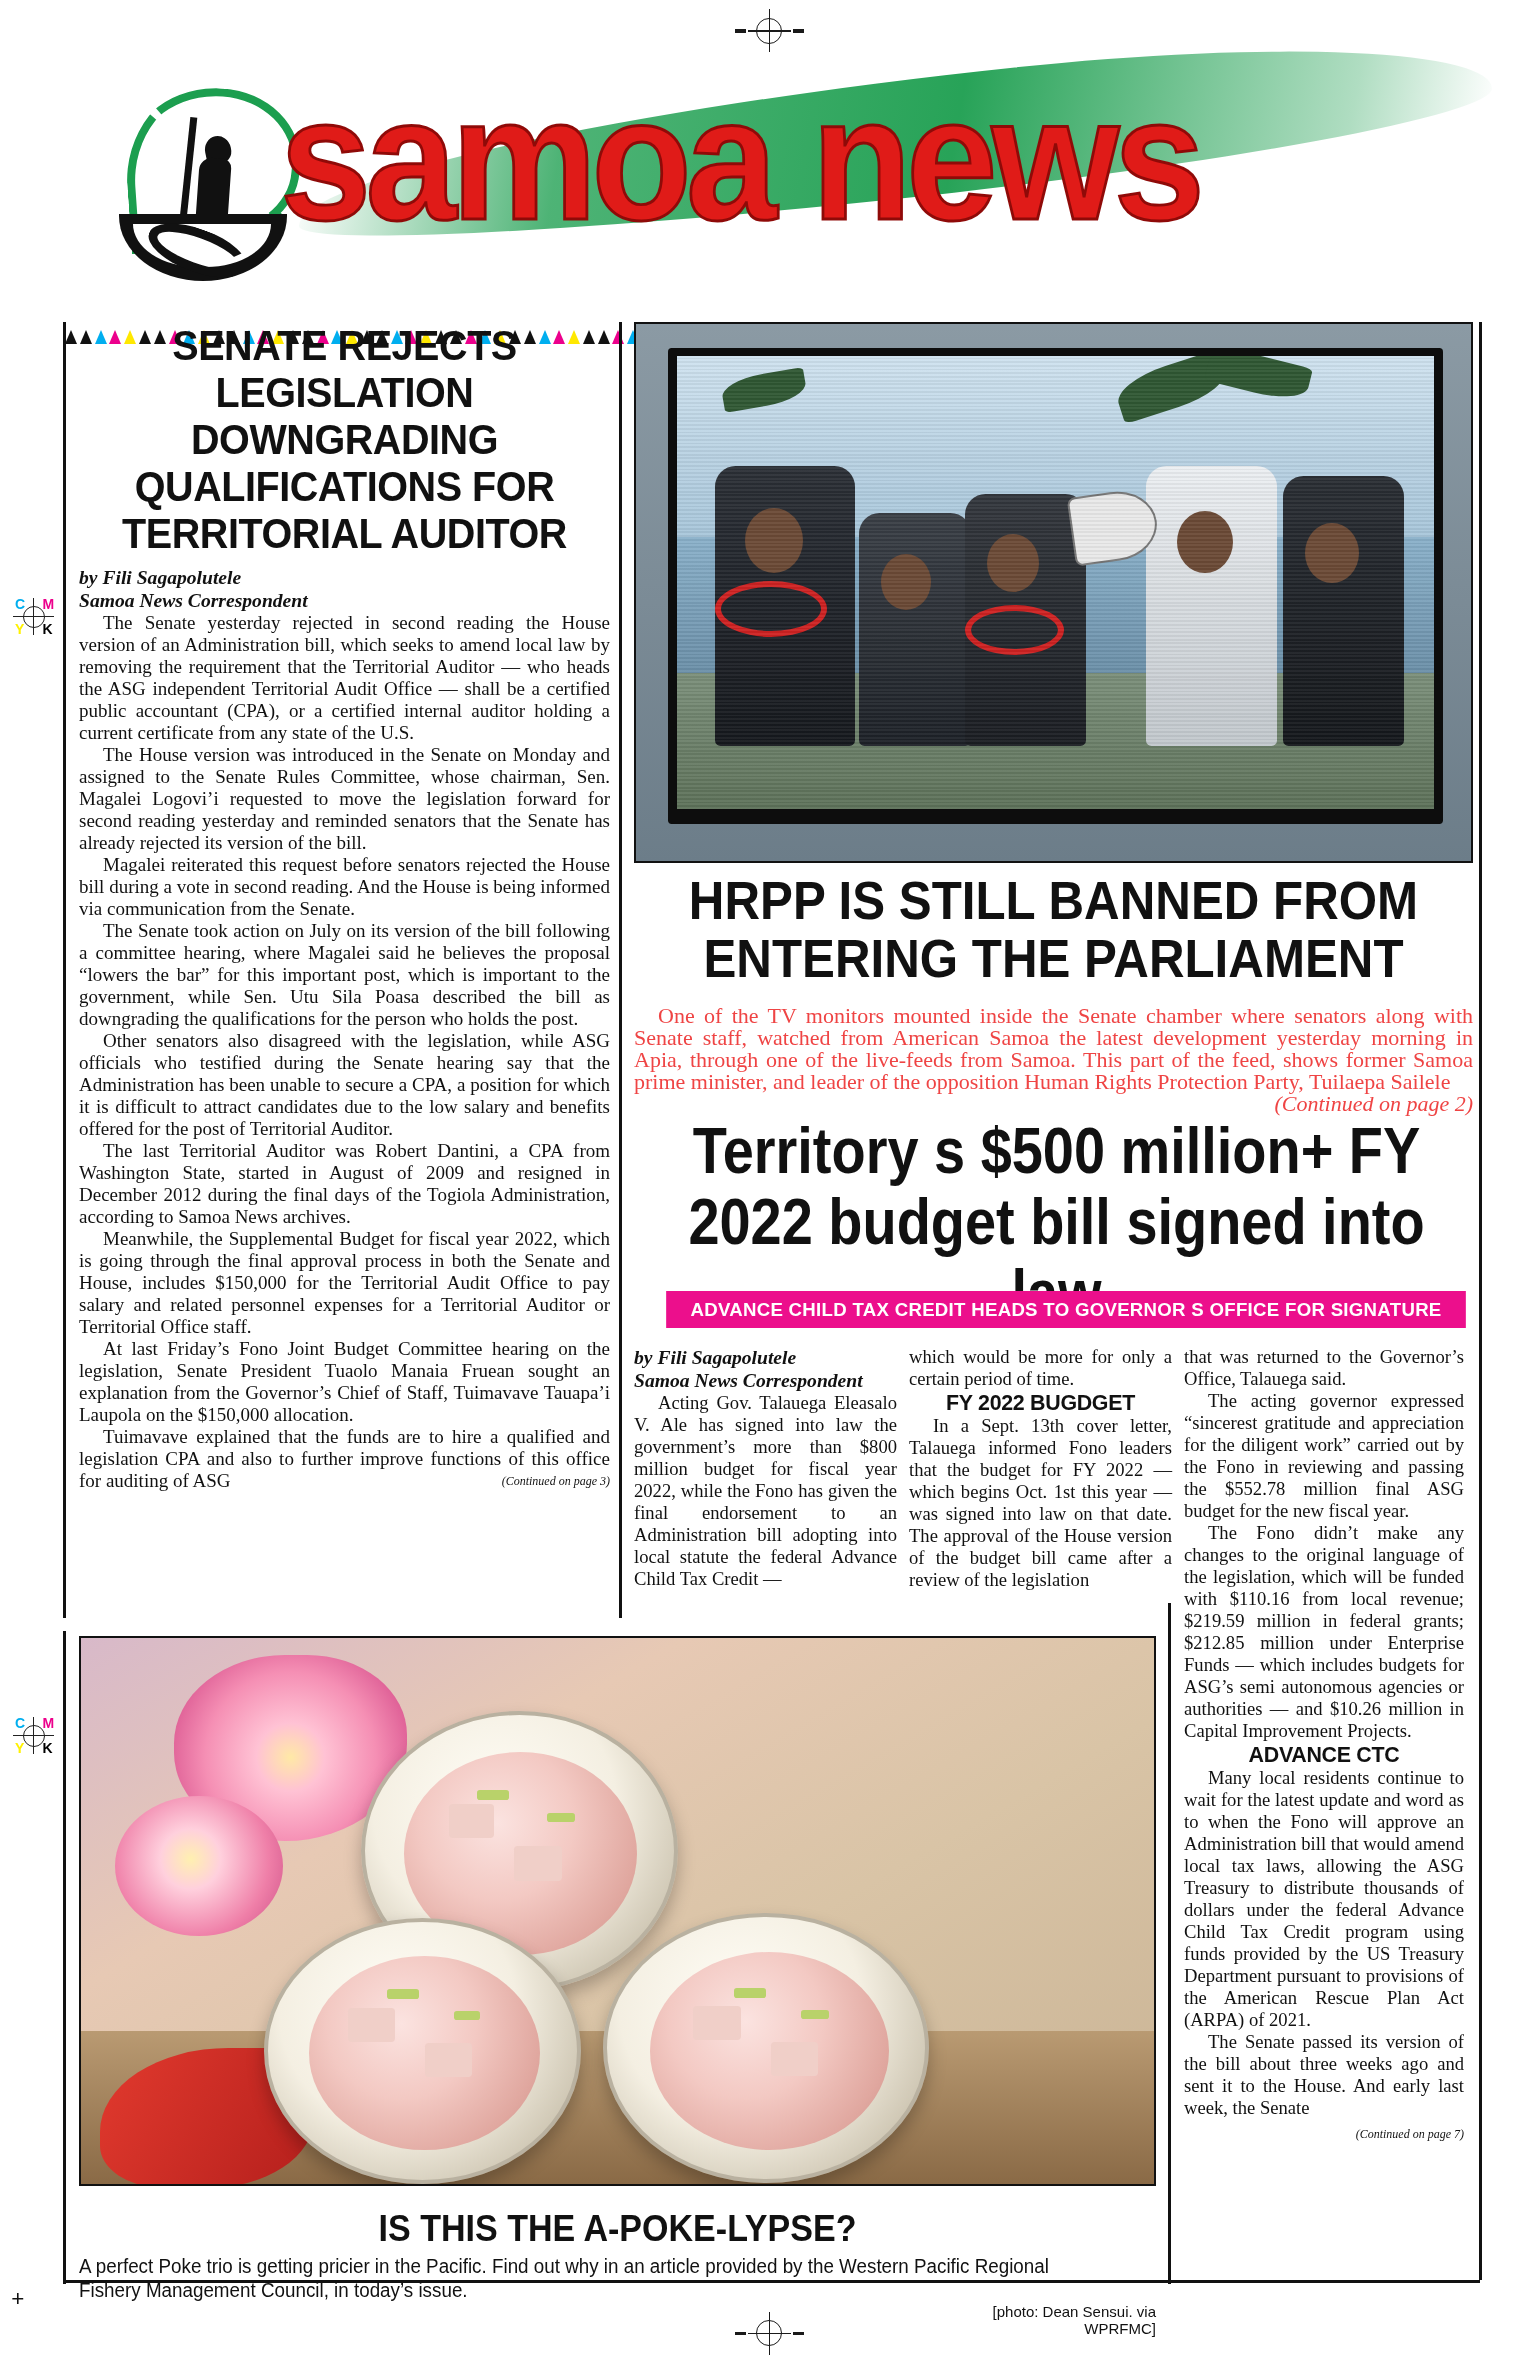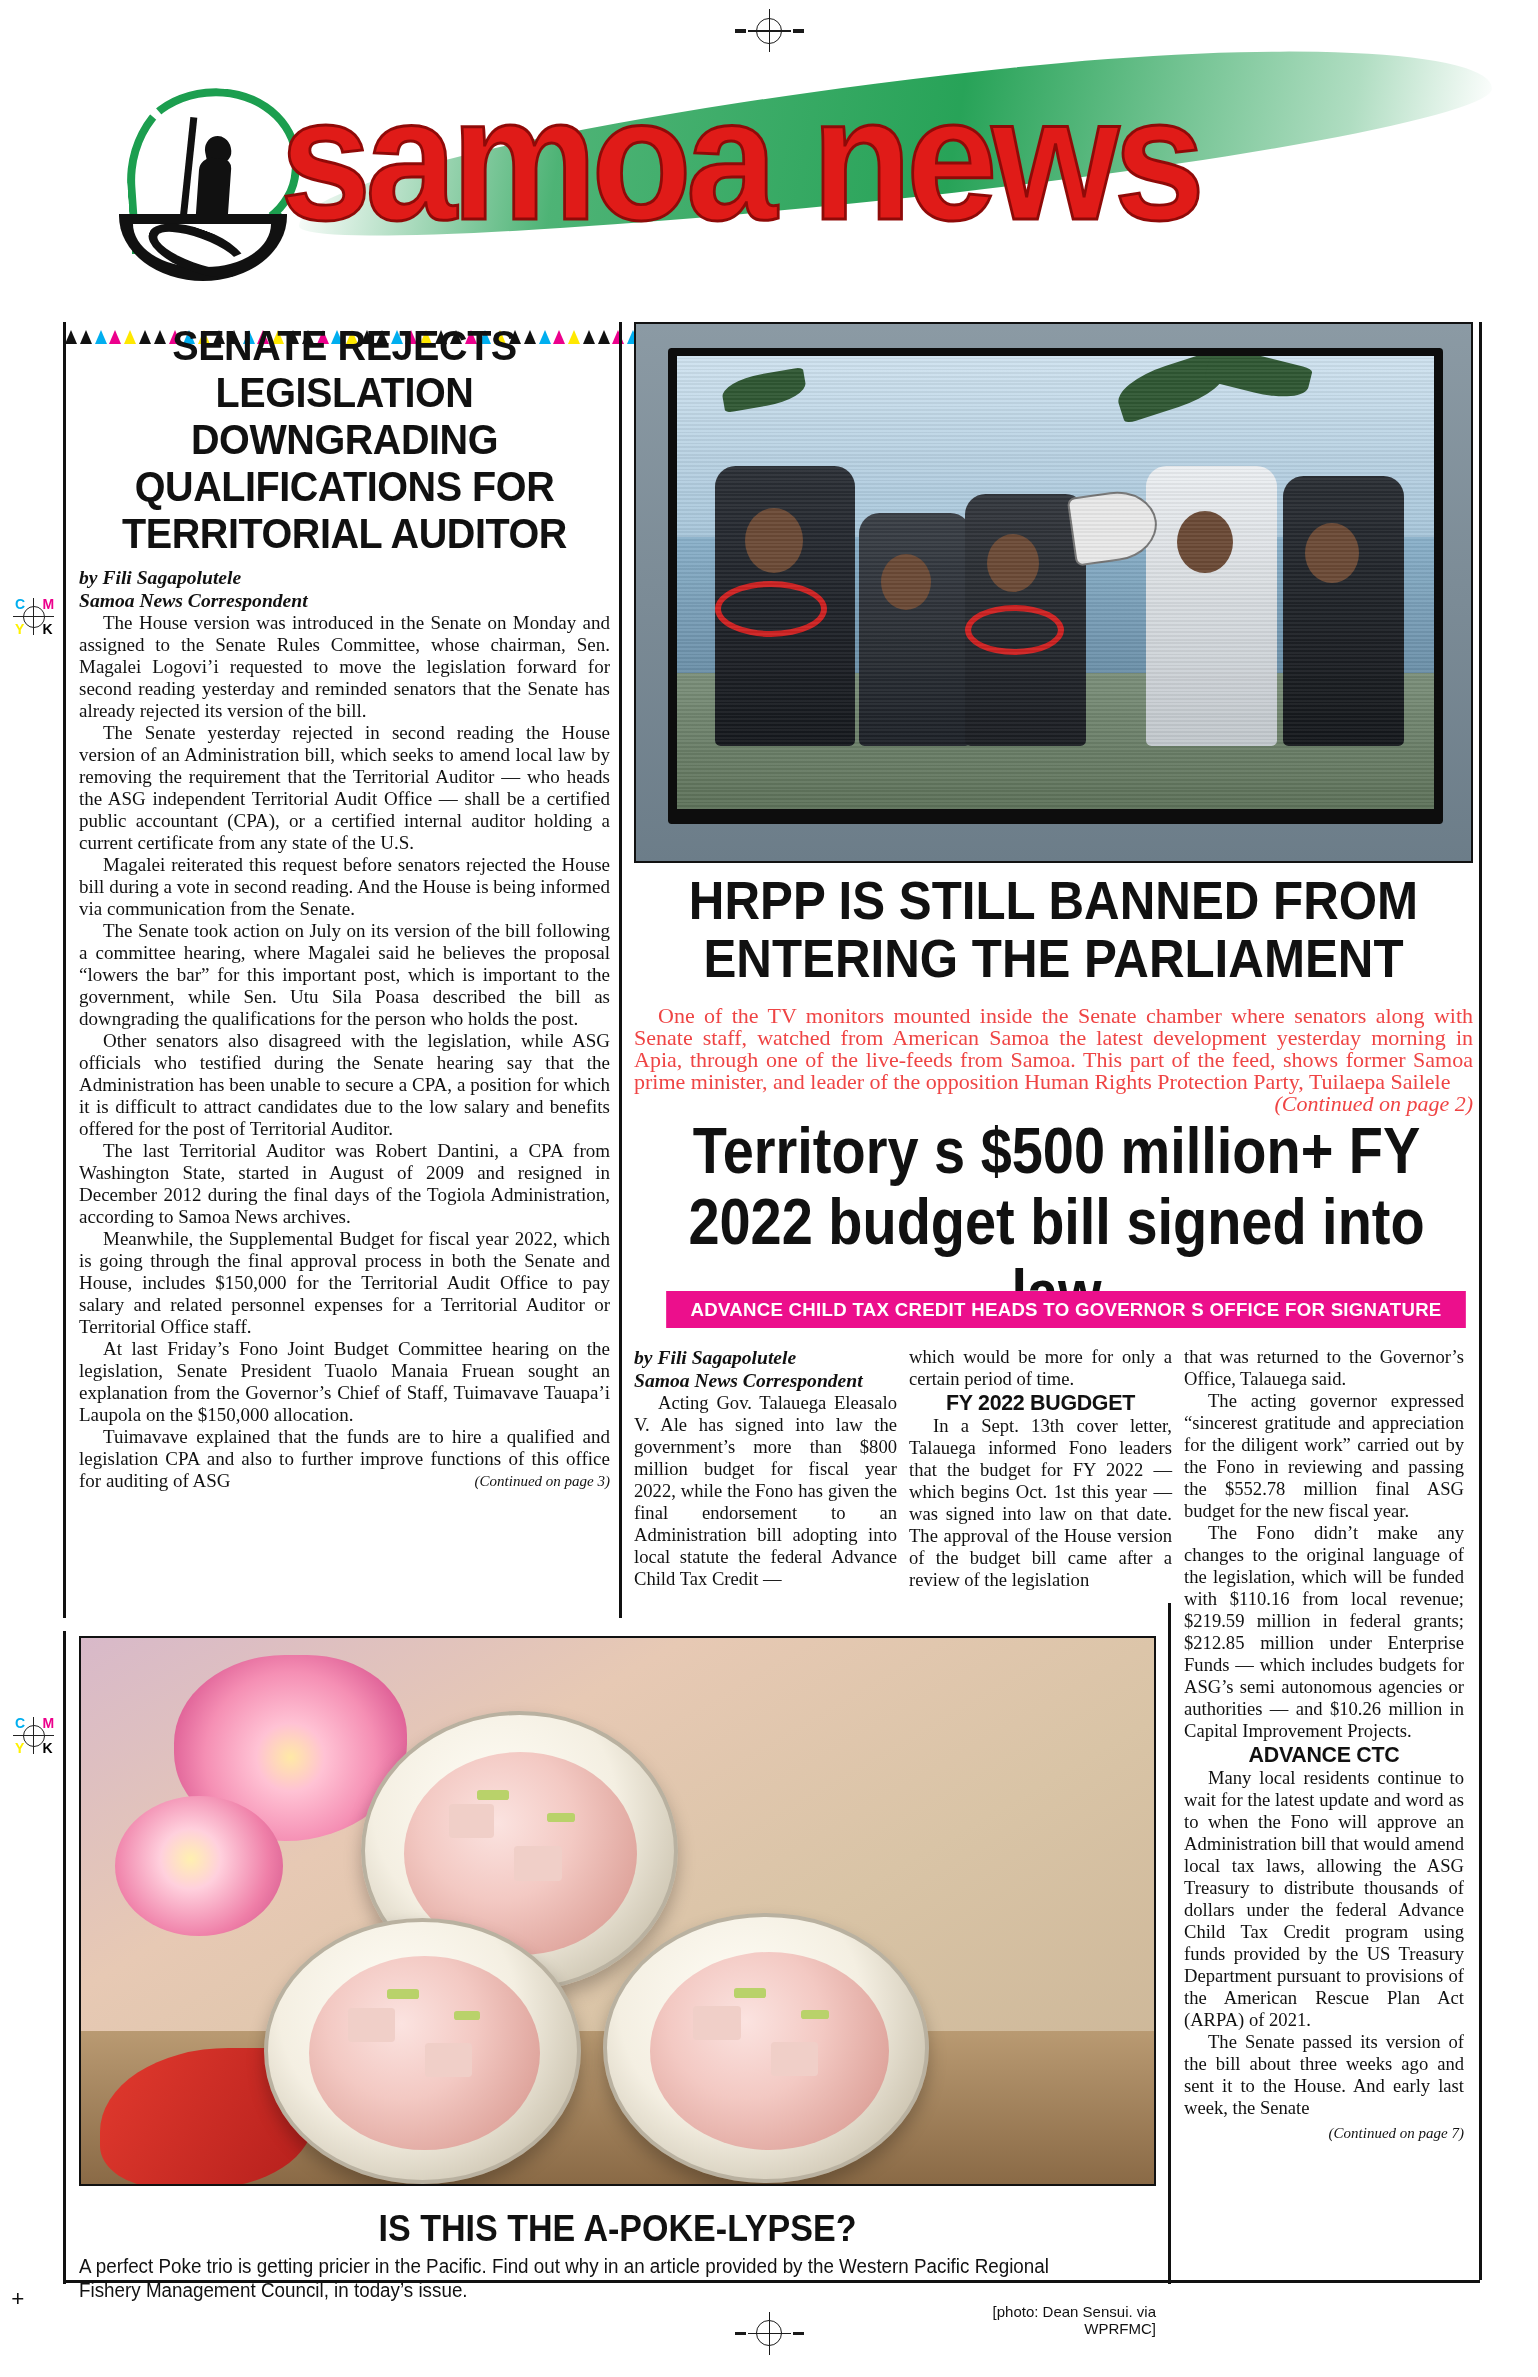--- a/index.html
+++ b/index.html
@@ -128,21 +128,21 @@
     transform-origin:center top;
     color:#111;
   }
   .byline { font-family:"Liberation Serif", serif; font-weight:bold; font-style:italic;
     font-size:19.6px; line-height:23px; color:#111; }
   .bodytext {
     font-size:19px; line-height:22px; text-align:justify; color:#111;
     font-family:"Liberation Serif", serif;
   }
   .bodytext p { margin:0; text-indent:24px; }
-  .contd { font-style:italic; font-size:15px; text-align:right; display:block; }
+  .contd { font-style:italic; font-size:12px; text-align:right; display:block; }
 
   
   #photo-senate {
     position:absolute; left:634px; top:322px; width:839px; height:541px;
     border:2.8px solid #111;
     background:#6d7f8c;
     overflow:hidden;
   }
   #photo-senate .tvbezel { position:absolute; inset:24px 28px 37px 32px; background:#0d0d0d; border-radius:3.7px; }
   #photo-senate .tvscreen { position:absolute; inset:32px 37px 52px 41px; overflow:hidden;
@@ -426,22 +426,22 @@
 <div class="hrule" style="left:63px; top:2280px; width:1417px;"></div>
 
 <div id="story-left">
   <div id="hl-senate">SENATE REJECTS LEGISLATION DOWNGRADING QUALIFICATIONS FOR TERRITORIAL AUDITOR</div>
 
   <div style="height:9.3px;"></div>
   <div class="byline">by Fili Sagapolutele</div>
   <div class="byline">Samoa News Correspondent</div>
 
   <div class="bodytext">
+    <p>The Senate yesterday rejected in second reading the House version of an Administration bill, which seeks to amend local law by removing the requirement that the Territorial Auditor — who heads the ASG independent Territorial Audit Office — shall be a certified public accountant (CPA), or a certified internal auditor holding a current certificate from any state of the U.S.</p>
     <p>The House version was introduced in the Senate on Monday and assigned to the Senate Rules Committee, whose chairman, Sen. Magalei Logovi’i requested to move the legislation forward for second reading yesterday and reminded senators that the Senate has already rejected its version of the bill.</p>
-    <p>The Senate yesterday rejected in second reading the House version of an Administration bill, which seeks to amend local law by removing the requirement that the Territorial Auditor — who heads the ASG independent Territorial Audit Office — shall be a certified public accountant (CPA), or a certified internal auditor holding a current certificate from any state of the U.S.</p>
     <p>Magalei reiterated this request before senators rejected the House bill during a vote in second reading. And the House is being informed via communication from the Senate.</p>
     <p>The Senate took action on July on its version of the bill following a committee hearing, where Magalei said he believes the proposal “lowers the bar” for this important post, which is important to the government, while Sen. Utu Sila Poasa described the bill as downgrading the qualifications for the person who holds the post.</p>
     <p>Other senators also disagreed with the legislation, while ASG officials who testified during the Senate hearing say that the Administration has been unable to secure a CPA, a position for which it is difficult to attract candidates due to the low salary and benefits offered for the post of Territorial Auditor.</p>
     <p>The last Territorial Auditor was Robert Dantini, a CPA from Washington State, started in August of 2009 and resigned in December 2012 during the final days of the Togiola Administration, according to Samoa News archives.</p>
     <p>Meanwhile, the Supplemental Budget for fiscal year 2022, which is going through the final approval process in both the Senate and House, includes $150,000 for the Territorial Audit Office to pay salary and related personnel expenses for a Territorial Auditor or Territorial Office staff.</p>
     <p>At last Friday’s Fono Joint Budget Committee hearing on the legislation, Senate President Tuaolo Manaia Fruean sought an explanation from the Governor’s Chief of Staff, Tuimavave Tauapa’i Laupola on the $150,000 allocation.</p>
     <p style="position:relative;">
       <span>Tuimavave explained that the funds are to hire a qualified and legislation CPA and also to further improve functions of this office for auditing of ASG</span>
       <span class="contd" style="display:inline; float:right; margin-left:11.2px;">(Continued on page 3)</span>
     </p>

